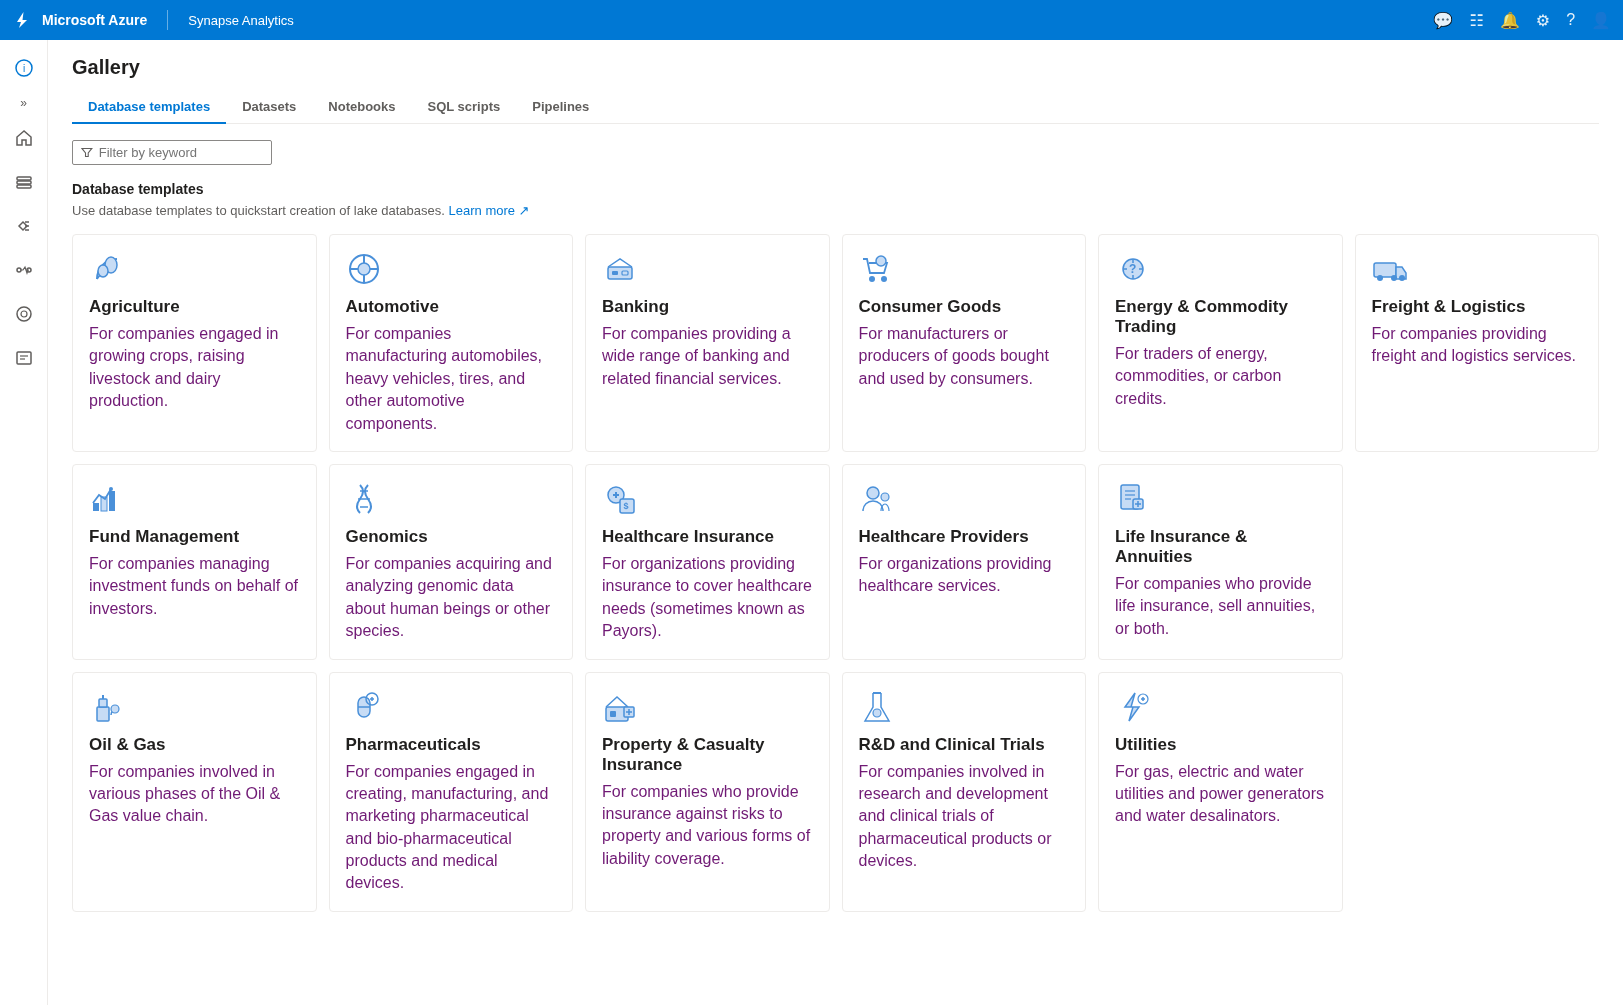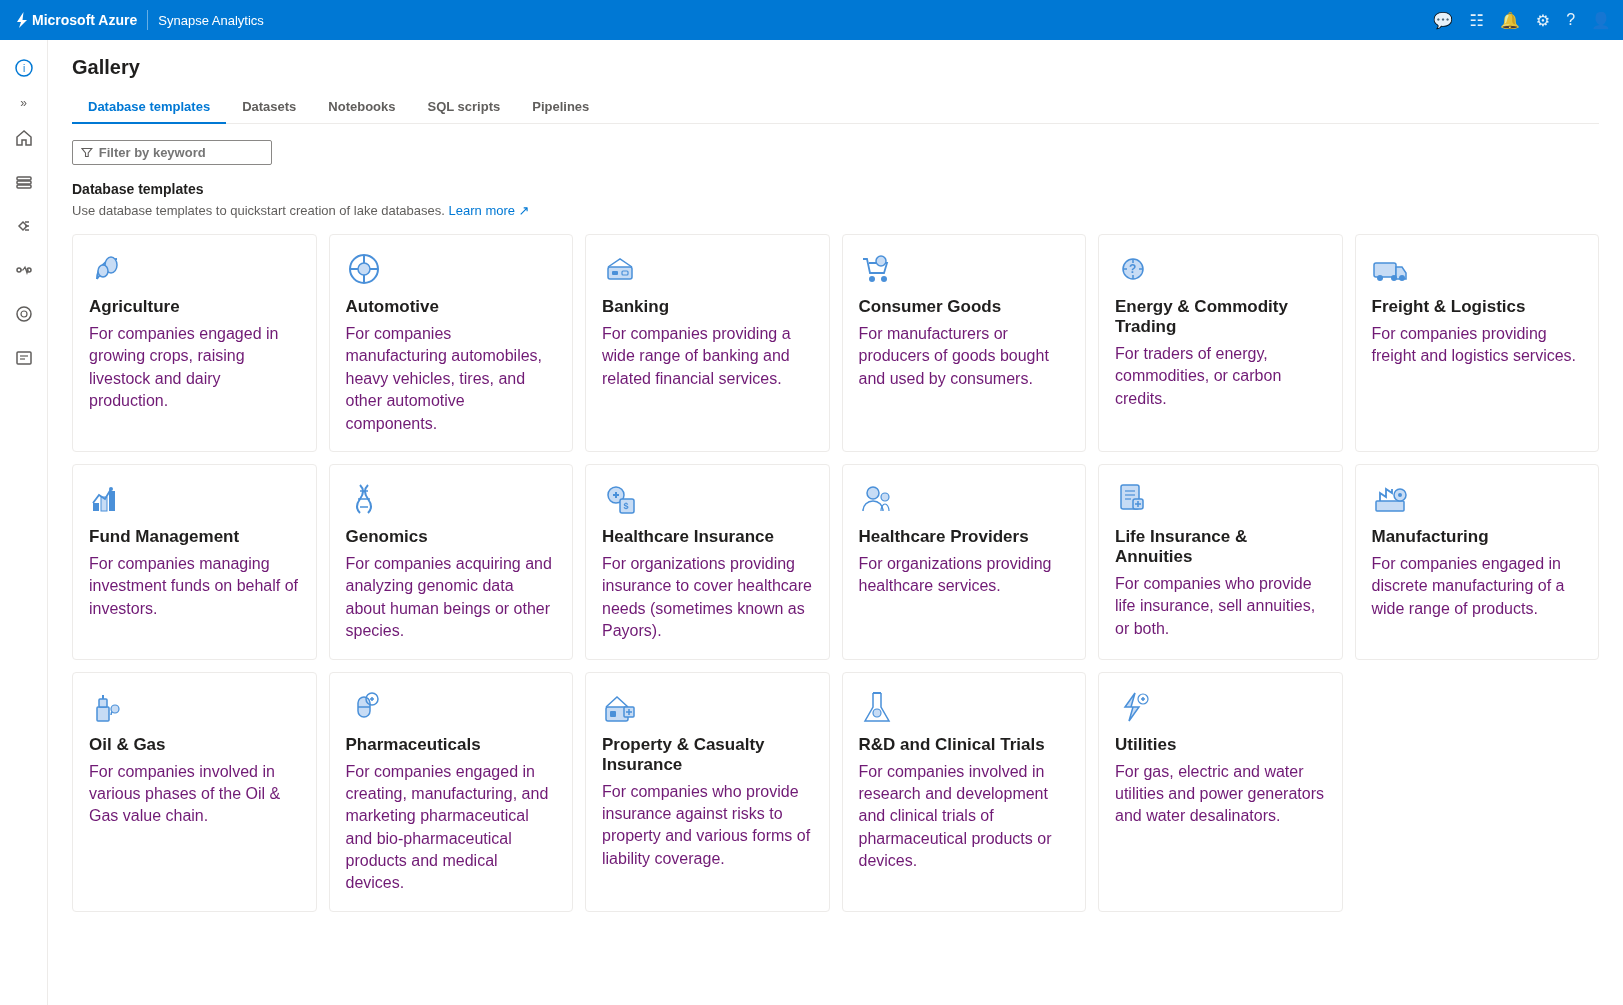--- a/index.html
+++ b/index.html
@@ -11,20 +11,21 @@
       color: white;
       height: 40px;
       display: flex;
       align-items: center;
       padding: 0 12px;
       flex-shrink: 0;
     }
     .topbar-brand {
       display: flex;
       align-items: center;
+      gap: 10px;
       font-size: 14px;
       font-weight: 600;
       justify-content: flex-end;
     }
     .topbar-divider {
       width: 1px;
       height: 20px;
       background: rgba(255,255,255,0.4);
       margin: 0 10px;
     }
@@ -139,21 +140,20 @@
       width: 200px;
       gap: 6px;
       background: #fff;
     }
     .filter-input input {
       border: none;
       outline: none;
       font-size: 13px;
       color: #605e5c;
       width: 100%;
-      font-weight: bold;
     }
 
     
     .section {
       padding: 0 24px 24px 24px;
     }
     .section-title {
       font-size: 14px;
       font-weight: 600;
       color: #201f1e;
@@ -455,32 +455,20 @@
               <line x1="10" y1="14" x2="20" y2="14" stroke="#4a90d9" stroke-width="1.2"></line>
               <line x1="10" y1="18" x2="16" y2="18" stroke="#4a90d9" stroke-width="1.2"></line>
               <rect x="18" y="18" width="10" height="10" rx="2" fill="#c7dcf5" stroke="#4a90d9" stroke-width="1.5"></rect>
               <path d="M20 23h6M23 20v6" stroke="#4a90d9" stroke-width="1.5"></path>
             </svg>
           </div>
           <div class="card-title">Life Insurance &amp; Annuities</div>
           <div class="card-desc">For companies who provide life insurance, sell annuities, or both.</div>
         </div>
 
-        <div class="card">
-          <div class="card-icon">
-            <svg width="36" height="36" viewBox="0 0 36 36">
-              <rect x="4" y="20" width="28" height="10" rx="1" fill="#c7dcf5" stroke="#4a90d9" stroke-width="1.5"></rect>
-              <path d="M8 20v-8l6 4v-8l6 4v-4" fill="none" stroke="#4a90d9" stroke-width="1.8"></path>
-              <circle cx="28" cy="14" r="6" fill="#c7dcf5" stroke="#4a90d9" stroke-width="1.5"></circle>
-              <circle cx="28" cy="14" r="2" fill="#4a90d9"></circle>
-            </svg>
-          </div>
-          <div class="card-title">Manufacturing</div>
-          <div class="card-desc">For companies engaged in discrete manufacturing of a wide range of products.</div>
-        </div>
       </div>
 
       <div class="cards-grid">
 
         <div class="card">
           <div class="card-icon">
             <svg width="36" height="36" viewBox="0 0 36 36">
               <rect x="8" y="18" width="12" height="14" rx="1" fill="#c7dcf5" stroke="#4a90d9" stroke-width="1.5"></rect>
               <rect x="10" y="10" width="8" height="8" rx="1" fill="#c7dcf5" stroke="#4a90d9" stroke-width="1.5"></rect>
               <line x1="14" y1="6" x2="14" y2="10" stroke="#4a90d9" stroke-width="2"></line>

